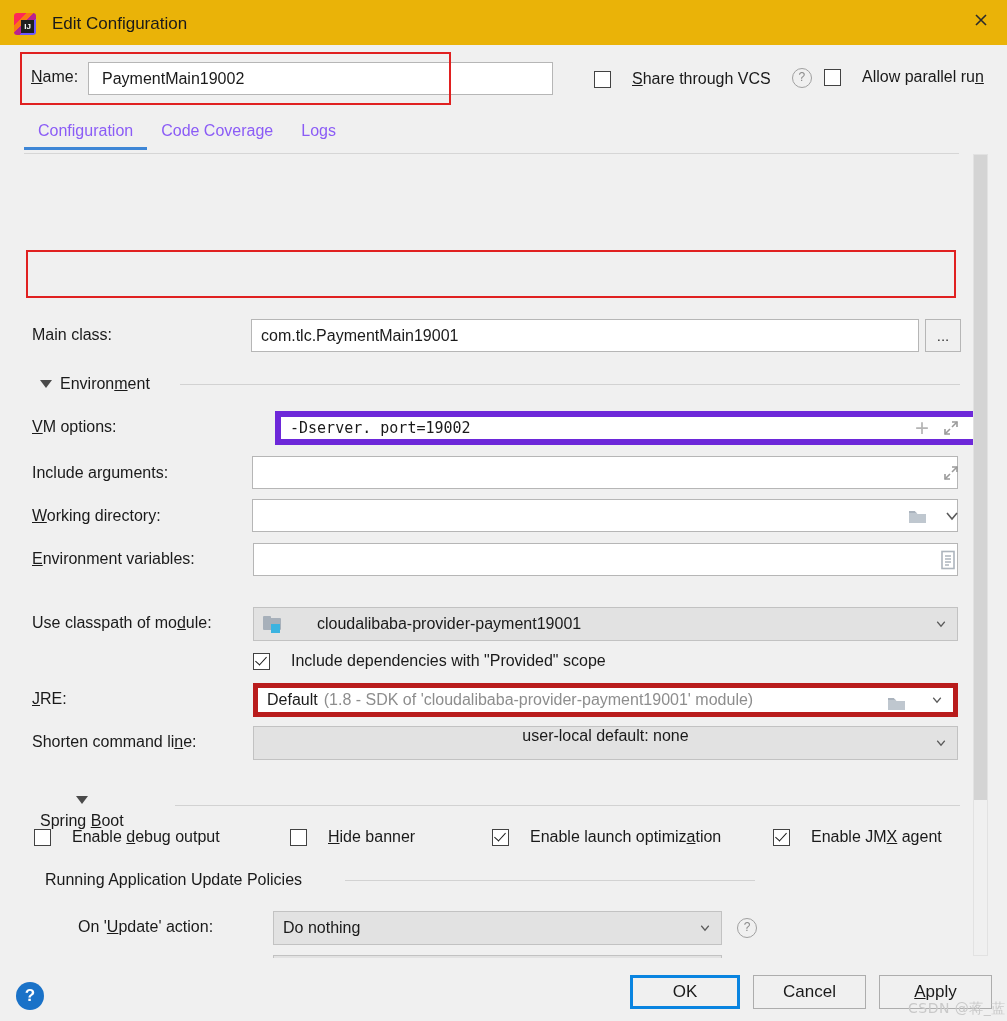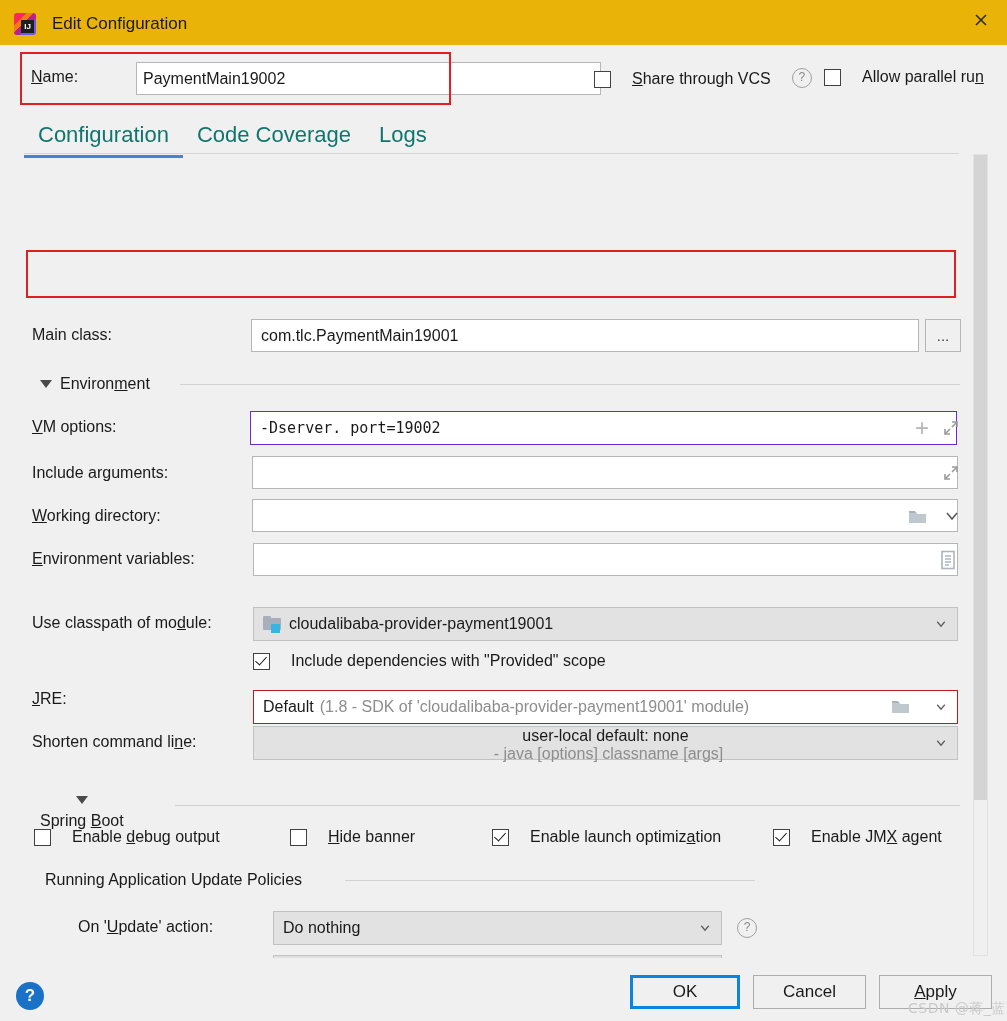--- a/index.html
+++ b/index.html
@@ -54,24 +54,23 @@
   }
   .name-label u { text-decoration: underline; }
   .name-input {
     position: absolute; left: 88px; top: 62px;
     width: 465px; height: 33px;
     box-sizing: border-box;
     background: #ffffff;
     border: 1px solid #b6b6b6;
     font-family: "Liberation Sans", sans-serif;
     font-size: 16px;
-    padding: 0 6px;
+    padding: 0 13px;
     color: #1a1a1a;
     outline: none;
-    margin-left: 48px;
   }
   .red-box {
     position: absolute;
     border: 2px solid #e02020;
     pointer-events: none;
     box-sizing: border-box;
   }
   .rb-name  { left: 20px;  top: 52px;  width: 431px; height: 53px; }
   .rb-vm    { left: 26px;  top: 250px; width: 930px; height: 48px; }
 
@@ -98,22 +97,22 @@
   .qmark {
     display: inline-block; width: 18px; height: 18px; border-radius: 50%;
     border: 1.4px solid #a0a0a0; color: #8a8a8a;
     font-size: 12px; line-height: 16px; text-align: center;
     font-family: "Liberation Sans", sans-serif;
   }
 
   
   .tabs { position: absolute; left: 24px; top: 118px; display: flex; gap: 0; }
   .tab {
-    font-size: 22px; padding: 4px 14px 10px 14px;
-    color: #0f766e; position: relative; cursor: default;
+    font-size: 16px; padding: 4px 14px 10px 14px;
+    color: #8b5cf6; position: relative; cursor: default;
   }
   .tab.active::after {
     content: ""; position: absolute; left: 0; right: 0; bottom: 0;
     height: 3px; background: #3e86d6;
   }
   .tab-sep {
     position: absolute; left: 24px; top: 153px; width: 935px; height: 1px;
     background: #d6d6d6;
   }
 
@@ -138,36 +137,36 @@
   .lbl { position: absolute; font-size: 16px; color: #1a1a1a; white-space: nowrap; }
   .lbl u { text-decoration: underline; }
 
   .fld {
     position: absolute; box-sizing: border-box;
     background: #ffffff; border: 1px solid #b6b6b6;
     font-size: 16px; font-family: "Liberation Sans", sans-serif;
     padding: 0 9px; color: #1a1a1a; outline: none;
   }
   .fld.mono { font-family: "DejaVu Sans Mono", monospace; font-size: 15px; }
-  .fld.focused { border: 1px solid #6d28d9; }
+  .fld.focused { border: 6px solid #6d28d9; margin-left: 25px; }
 
   .btn-ellipsis {
     position: absolute; box-sizing: border-box;
     background: #f0f0f0; border: 1px solid #b6b6b6;
     font-size: 15px; text-align: center; color: #333;
     display: flex; align-items: center; justify-content: center;
   }
 
   .combo {
     position: absolute; box-sizing: border-box;
     background: #e2e2e2; border: 1px solid #c2c2c2;
     font-size: 16px; display: flex; align-items: center;
     padding: 0 9px; color: #1a1a1a;
   }
-  .combo.white { background: #ffffff; border: 1px solid #b91c1c; margin-top: 7px; }
+  .combo.white { background: #ffffff; border: 5px solid #b91c1c; }
   .combo .dim { color: #8d8d8d; }
   .chev {
     position: absolute; right: 10px; top: 50%; transform: translateY(-50%);
     width: 12px; height: 12px;
   }
 
   
   .section {
     position: absolute; display: flex; align-items: center; gap: 8px;
     font-size: 16px; color: #1a1a1a;
@@ -329,21 +328,21 @@
     <div class="lbl" style="left:12px; top:397px;"><u>E</u>nvironment variables:</div>
     <input class="fld" type="text" style="left: 233px; top: 390px; width: 705px; height: 33px;" value="">
     <div class="icon-btn" style="left:917px; top:394px; width:22px; height:26px;">
       <svg width="16" height="20" viewBox="0 0 16 20">
         <rect x="2" y="1.5" width="12" height="17" fill="#ffffff" stroke="#adb5bd" stroke-width="1.6"></rect>
         <path d="M5 6 H11 M5 9 H11 M5 12 H11 M5 15 H9" stroke="#adb5bd" stroke-width="1.3"></path>
       </svg>
     </div>
 
     <div class="lbl" style="left:12px; top:461px;">Use classpath of mo<u>d</u>ule:</div>
-    <div class="combo" style="left:233px; top:454px; width:705px; height:34px;">
+    <div class="combo" style="left:233px; top:454px; width:705px; height:34px;gap:28px;">
       <span class="mod-icon">
         <span class="f2"></span>
           <span class="f1"></span>
           <span class="sq"></span>
       </span>
       <span>cloudalibaba-provider-payment19001</span>
       <svg class="chev" viewBox="0 0 16 12">
         <path d="M3 3 L8 9 L13 3" stroke="#5a5a5a" stroke-width="1.6" fill="none"></path>
       </svg>
     </div>
@@ -364,21 +363,20 @@
         </svg>
       </span>
       <svg class="chev" viewBox="0 0 16 12">
         <path d="M3 3 L8 9 L13 3" stroke="#5a5a5a" stroke-width="1.6" fill="none"></path>
       </svg>
     </div>
 
     <div class="lbl" style="left:12px; top:580px;">Shorten command li<u>n</u>e:</div>
     <div class="combo" style="left:233px; top:573px; width:705px; height:34px;flex-direction:column;">
       <span>user-local default: none</span>
-      <span class="dim" style="margin-left:6px;">- java [options] classname [args]</span>
       <svg class="chev" viewBox="0 0 16 12">
         <path d="M3 3 L8 9 L13 3" stroke="#5a5a5a" stroke-width="1.6" fill="none"></path>
       </svg>
     </div>
 
     <div class="section" style="left:20px; top:643px;flex-direction:column;">
       <span class="tri"></span>
       <span>Spring <u>B</u>oot</span>
     </div>
     <div class="section-line" style="left:155px; top:652px; width:785px;"></div>

